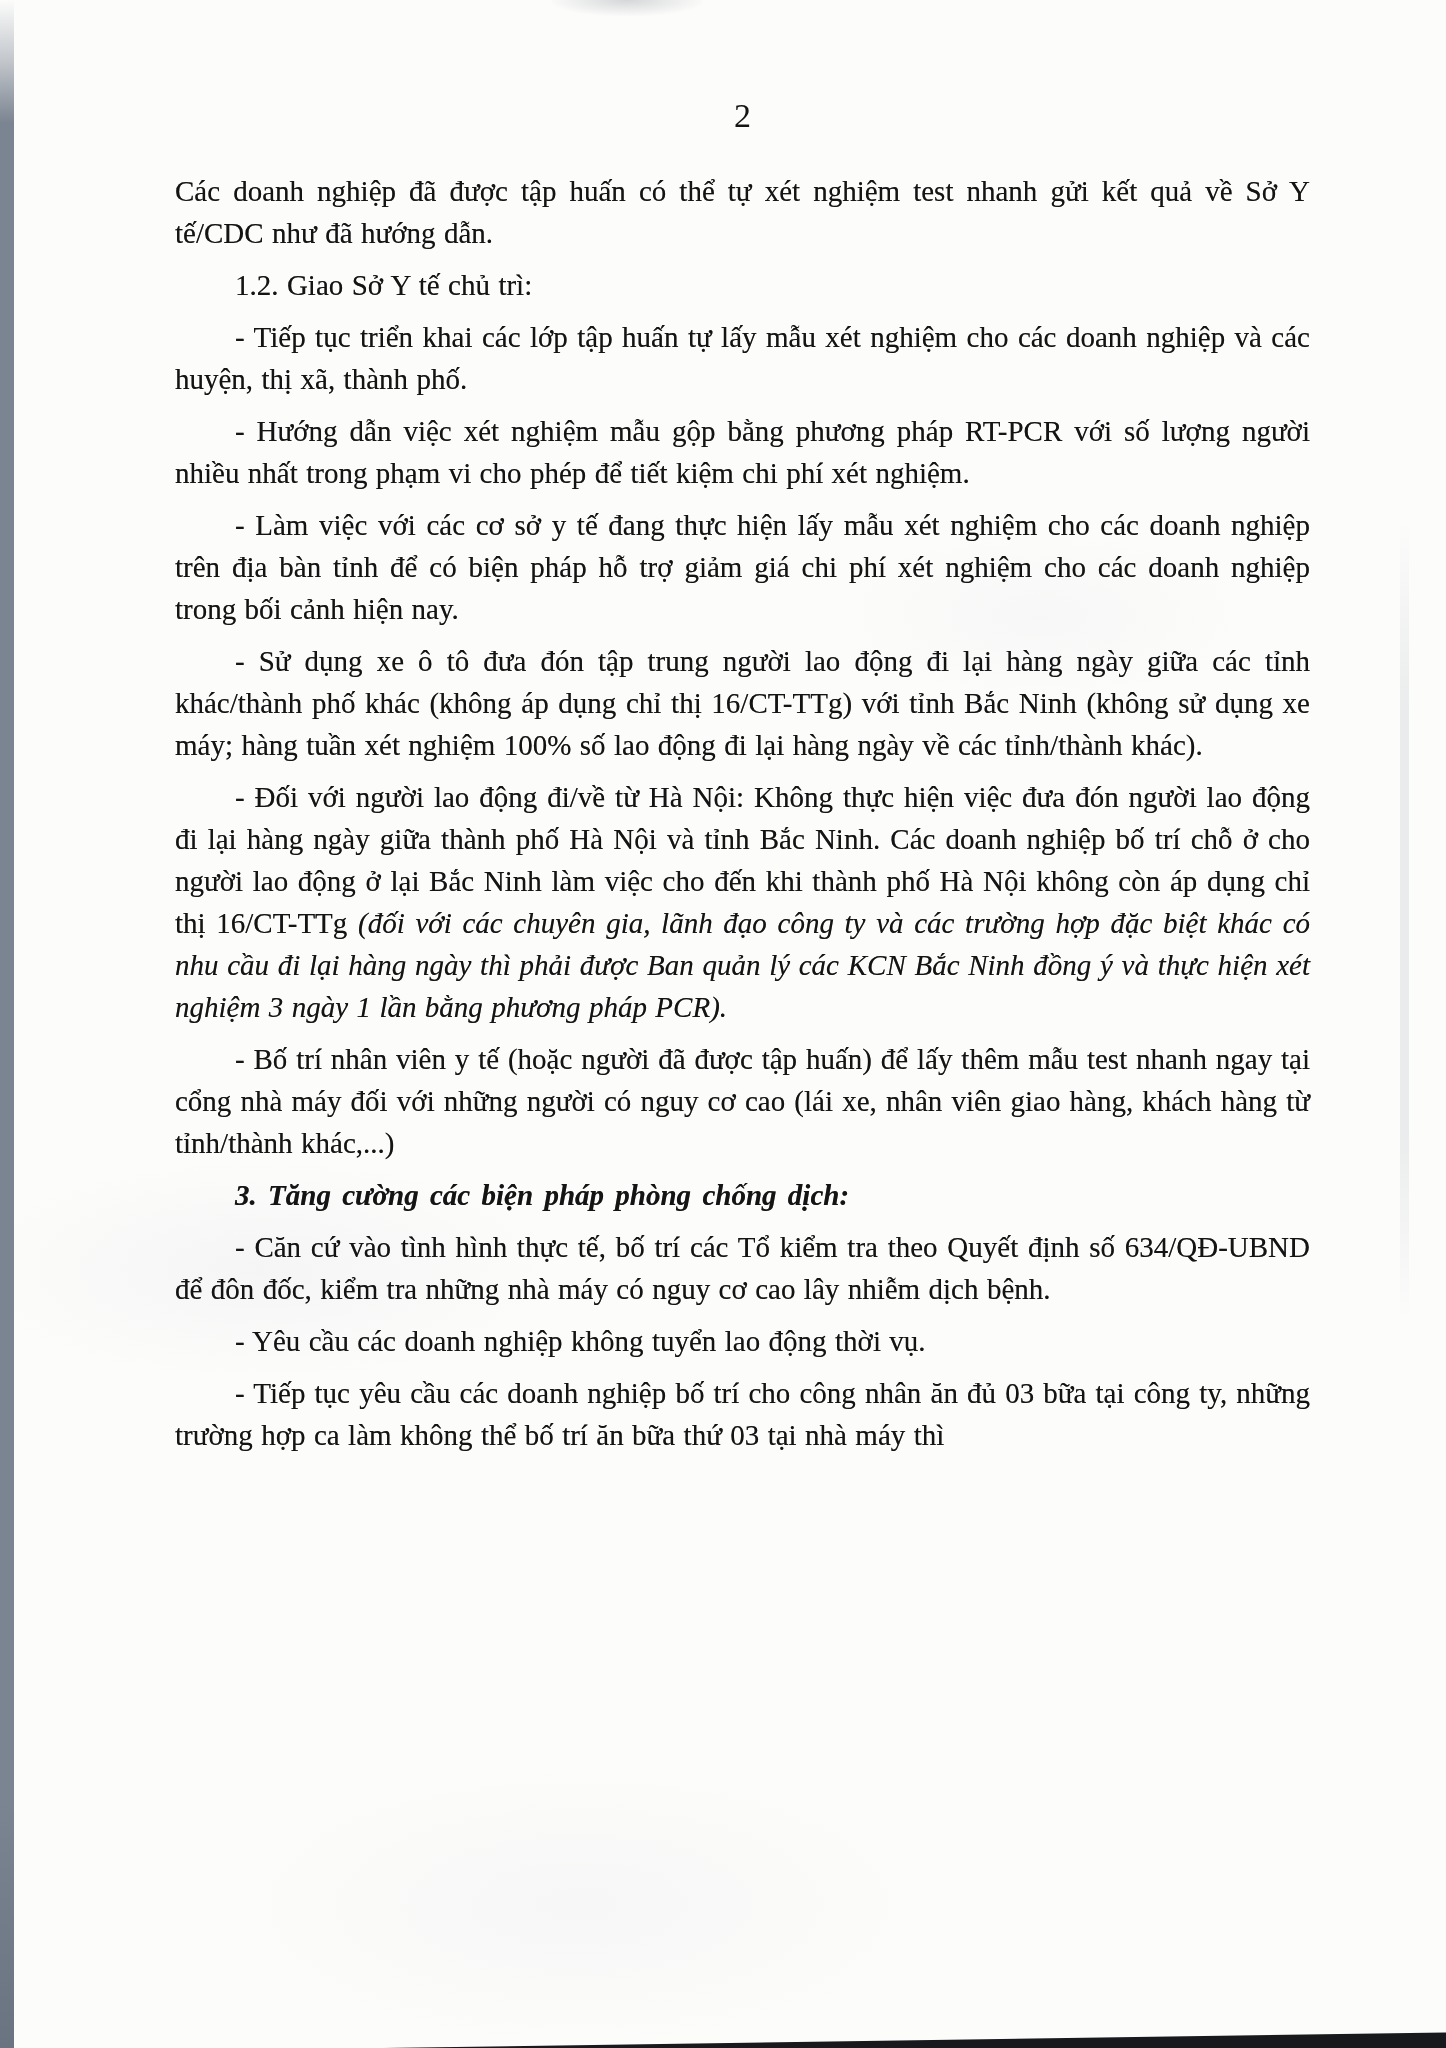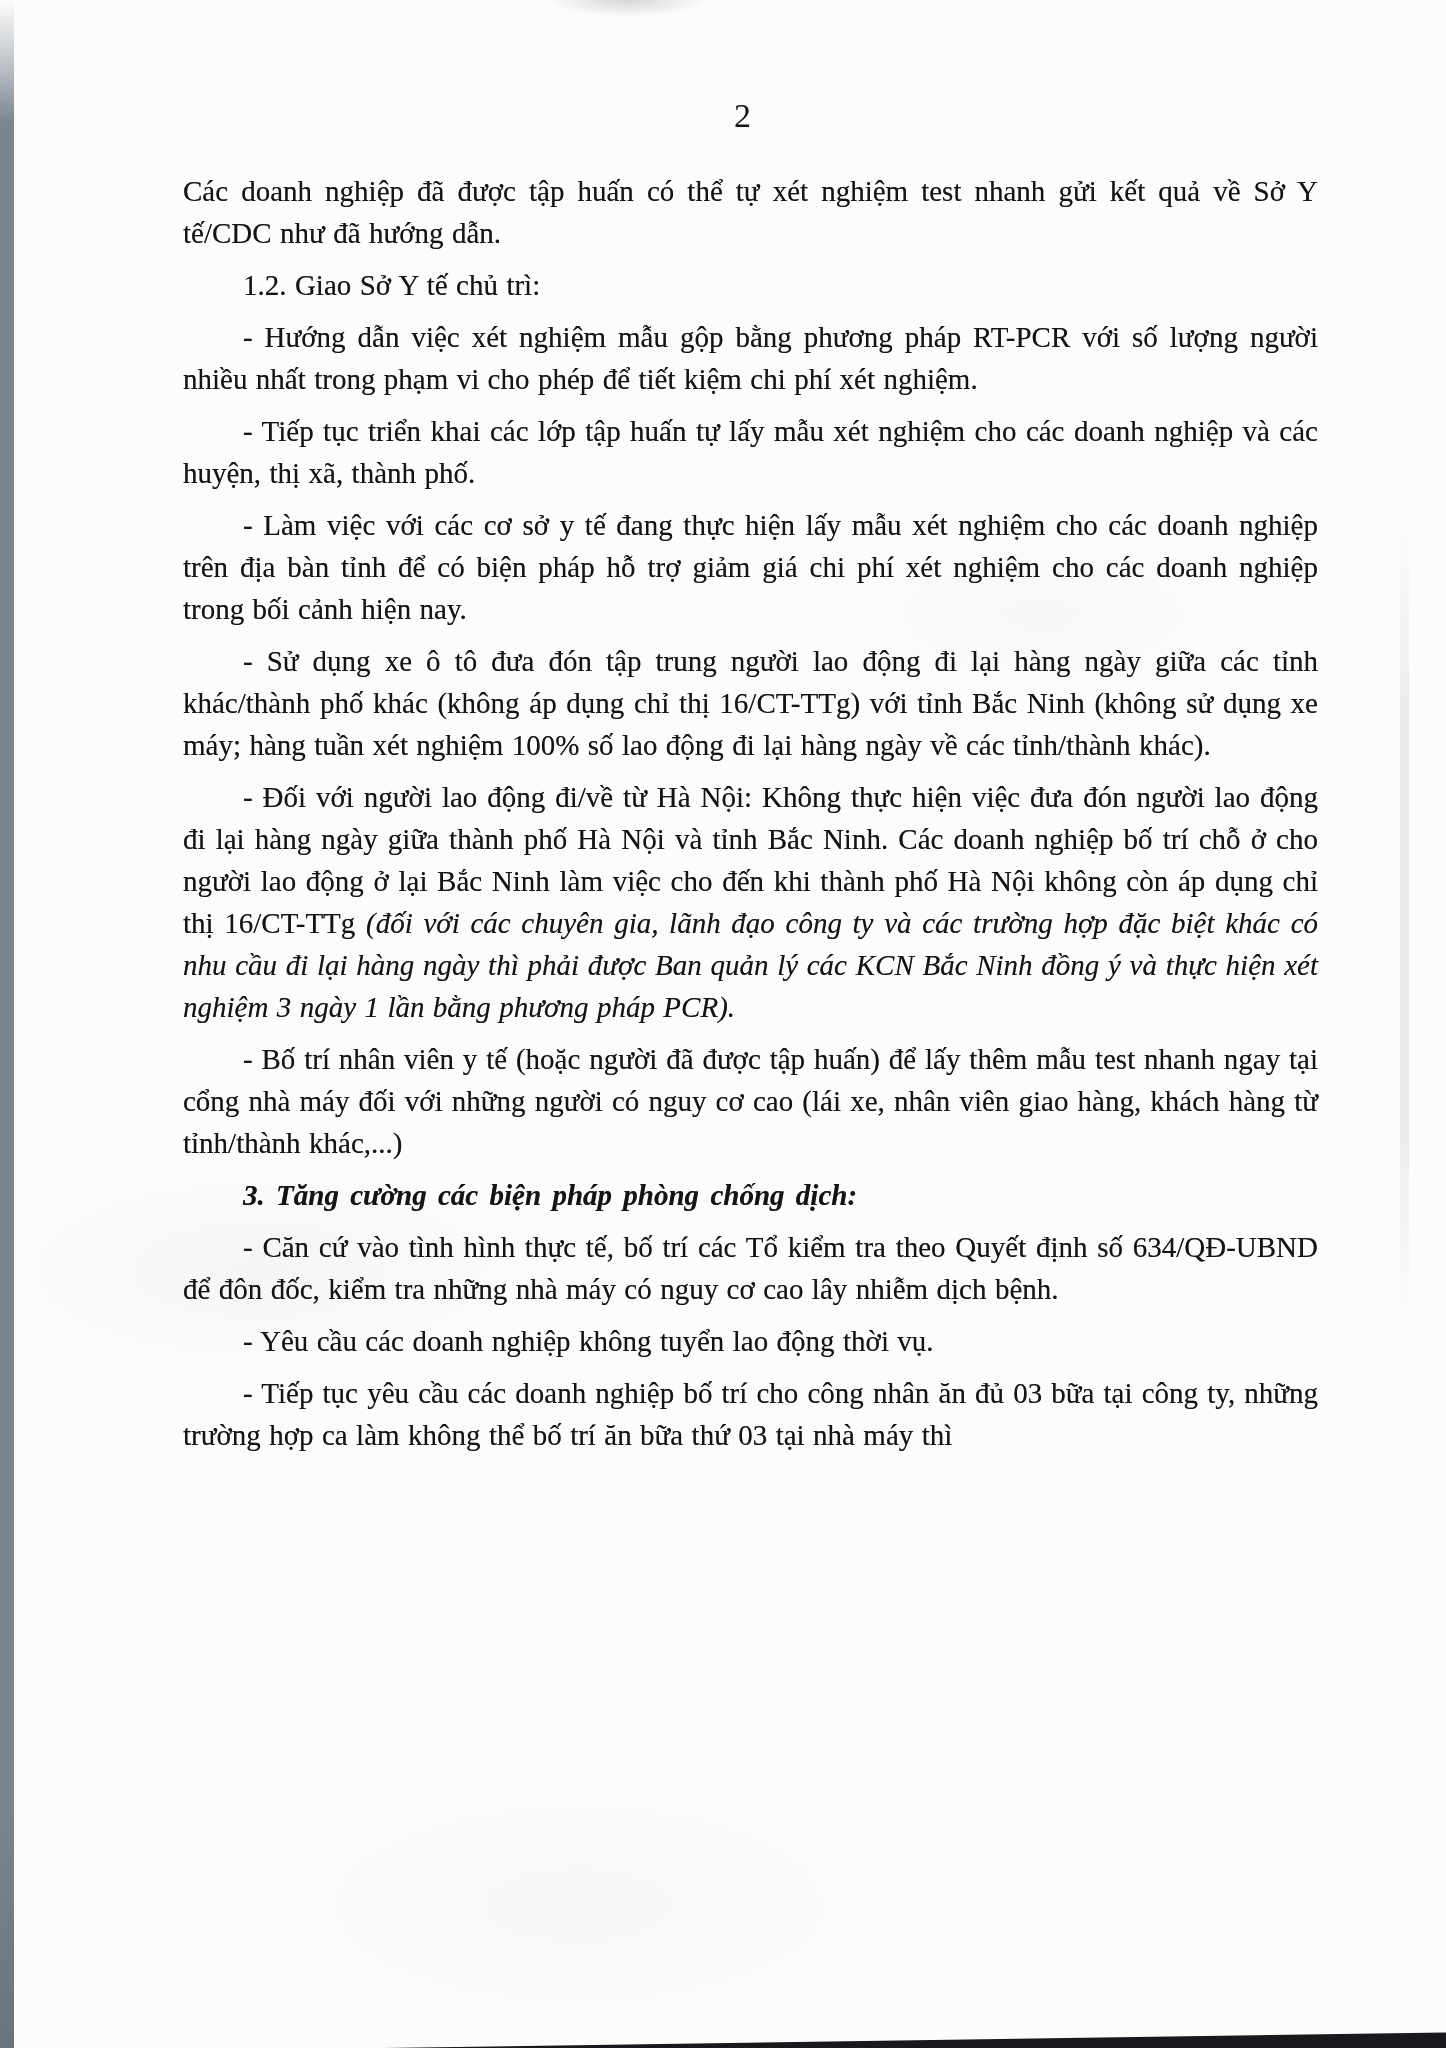--- a/index.html
+++ b/index.html
@@ -27,21 +27,21 @@
       radial-gradient(ellipse 420px 160px at 18% 62%, rgba(180,185,190,0.10), transparent 70%),
       radial-gradient(ellipse 300px 120px at 72% 30%, rgba(180,185,190,0.07), transparent 70%),
       radial-gradient(ellipse 500px 200px at 40% 93%, rgba(180,185,190,0.08), transparent 70%);
   }
   .page-number{
     position:absolute;top:96px;left:175px;width:1135px;
     text-align:center;font-size:34px;line-height:40px;
     color:var(--ink);
   }
   .doc-body{
-    position:absolute;top:170px;left:183px;width:1135px;
+    position:absolute;top:170px;left:175px;width:1135px;
   }
   p.para{
     margin:0 0 10px 0;
     font-size:29px;line-height:42px;
     text-align:justify;
     word-spacing:0.04em;
     text-shadow:0 0 0.6px rgba(20,20,20,0.55);
   }
   p.para.indent{text-indent:60px;}
   p.para.heading{font-weight:bold;font-style:italic;word-spacing:0.14em;}
@@ -79,22 +79,22 @@
 
 <div class="page">
   <div class="top-smudge"></div>
   <div class="right-streak"></div>
 
   <div class="page-number">2</div>
 
   <div class="doc-body" id="doc-body">
       <p class="para"><span class="run normal">Các doanh nghiệp đã được tập huấn có thể tự xét nghiệm test nhanh gửi kết quả về Sở Y tế/CDC như đã hướng dẫn.</span></p>
       <p class="para indent"><span class="run normal">1.2. Giao Sở Y tế chủ trì:</span></p>
+      <p class="para indent"><span class="run normal">- Tiếp tục triển khai các lớp tập huấn tự lấy mẫu xét nghiệm cho các doanh nghiệp và các huyện, thị xã, thành phố.</span></p>
       <p class="para indent"><span class="run normal">- Hướng dẫn việc xét nghiệm mẫu gộp bằng phương pháp RT-PCR với số lượng người nhiều nhất trong phạm vi cho phép để tiết kiệm chi phí xét nghiệm.</span></p>
-      <p class="para indent"><span class="run normal">- Tiếp tục triển khai các lớp tập huấn tự lấy mẫu xét nghiệm cho các doanh nghiệp và các huyện, thị xã, thành phố.</span></p>
       <p class="para indent"><span class="run normal">- Làm việc với các cơ sở y tế đang thực hiện lấy mẫu xét nghiệm cho các doanh nghiệp trên địa bàn tỉnh để có biện pháp hỗ trợ giảm giá chi phí xét nghiệm cho các doanh nghiệp trong bối cảnh hiện nay.</span></p>
       <p class="para indent"><span class="run normal">- Sử dụng xe ô tô đưa đón tập trung người lao động đi lại hàng ngày giữa các tỉnh khác/thành phố khác (không áp dụng chỉ thị 16/CT-TTg) với tỉnh Bắc Ninh (không sử dụng xe máy; hàng tuần xét nghiệm 100% số lao động đi lại hàng ngày về các tỉnh/thành khác).</span></p>
       <p class="para indent"><span class="run normal">- Đối với người lao động đi/về từ Hà Nội: Không thực hiện việc đưa đón người lao động đi lại hàng ngày giữa thành phố Hà Nội và tỉnh Bắc Ninh. Các doanh nghiệp bố trí chỗ ở cho người lao động ở lại Bắc Ninh làm việc cho đến khi thành phố Hà Nội không còn áp dụng chỉ thị 16/CT-TTg </span><span class="run italic">(đối với các chuyên gia, lãnh đạo công ty và các trường hợp đặc biệt khác có nhu cầu đi lại hàng ngày thì phải được Ban quản lý các KCN Bắc Ninh đồng ý và thực hiện xét nghiệm 3 ngày 1 lần bằng phương pháp PCR).</span></p>
       <p class="para indent"><span class="run normal">- Bố trí nhân viên y tế (hoặc người đã được tập huấn) để lấy thêm mẫu test nhanh ngay tại cổng nhà máy đối với những người có nguy cơ cao (lái xe, nhân viên giao hàng, khách hàng từ tỉnh/thành khác,...)</span></p>
       <p class="para indent heading"><span class="run normal">3. Tăng cường các biện pháp phòng chống dịch:</span></p>
       <p class="para indent"><span class="run normal">- Căn cứ vào tình hình thực tế, bố trí các Tổ kiểm tra theo Quyết định số 634/QĐ-UBND để đôn đốc, kiểm tra những nhà máy có nguy cơ cao lây nhiễm dịch bệnh.</span></p>
       <p class="para indent"><span class="run normal">- Yêu cầu các doanh nghiệp không tuyển lao động thời vụ.</span></p>
       <p class="para indent"><span class="run normal">- Tiếp tục yêu cầu các doanh nghiệp bố trí cho công nhân ăn đủ 03 bữa tại công ty, những trường hợp ca làm không thể bố trí ăn bữa thứ 03 tại nhà máy thì</span></p>
     </div>
 

